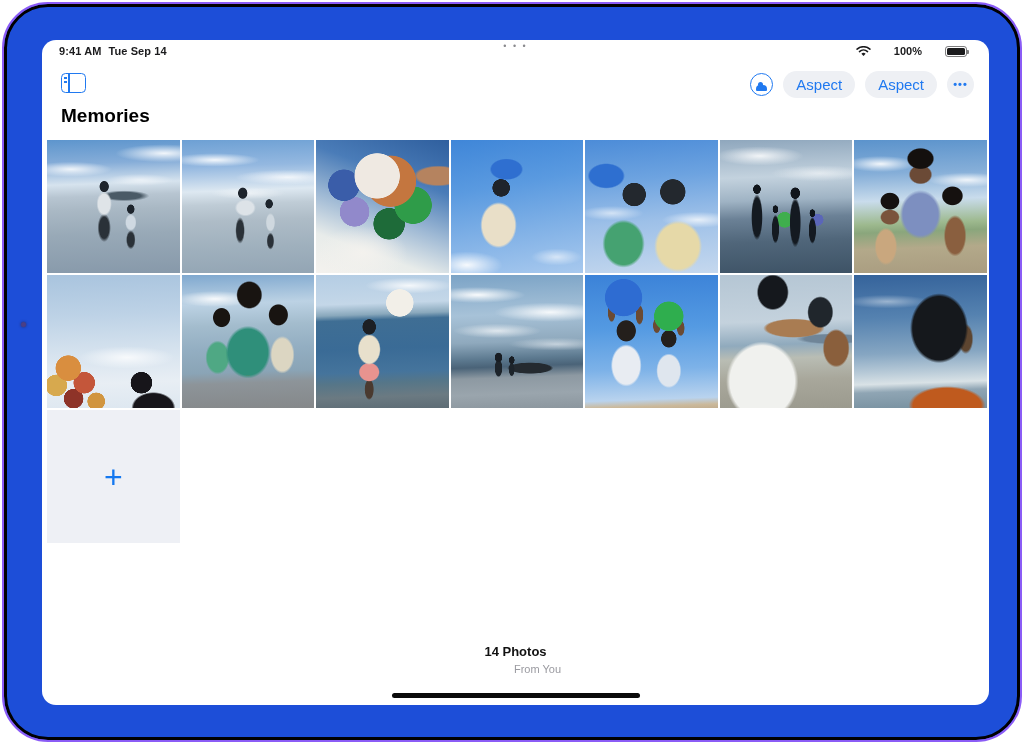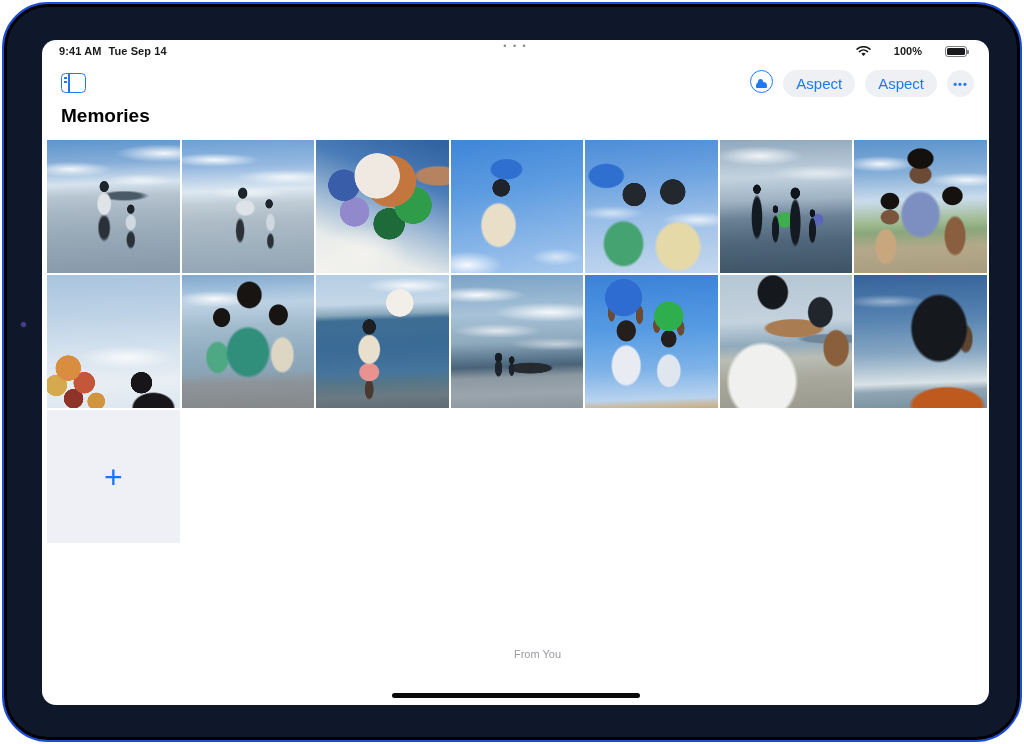--- a/index.html
+++ b/index.html
@@ -1,21 +1,21 @@
 <!DOCTYPE html>
 <html><head>
 <meta charset="utf-8">
 <style>
   * { margin:0; padding:0; box-sizing:border-box; }
   html,body { width:1024px; height:744px; background:#fff; font-family:"Liberation Sans", sans-serif; }
   .stage { position:relative; width:1024px; height:744px; background:#fff; overflow:hidden; }
 
   
   .ipad { position:absolute; left:2px; top:2px; width:1020px; height:740px;
-          background:#0f172a; border:2px solid #1d4ed8; border-radius:46px;
+          background:#1d4ed8; border:2px solid #8b5cf6; border-radius:46px;
           box-shadow: inset 0 0 0 3px #000; }
   .camera-dot { position:absolute; left:17px; top:318px; width:5px; height:5px;
                 border-radius:50%; background:#4a3f86; box-shadow:0 0 3px #2c2a56; }
   .screen { position:absolute; left:38px; top:36px; width:947px; height:665px;
             background:#fff; border-radius:14px; overflow:hidden; }
 
   
   .statusbar { position:absolute; left:0; top:0; width:100%; height:22px; }
   .status-left { position:absolute; left:17px; top:5px; font-size:11px; font-weight:600;
                  color:#1b1b1d; letter-spacing:.1px; }
@@ -30,21 +30,21 @@
   .multitask { position:absolute; left:0; top:1px; width:100%; text-align:center;
                font-size:9px; letter-spacing:2px; color:#8a8a8e; }
 
   
   .toolbar { position:absolute; left:0; top:30px; width:100%; height:30px; }
   .sidebar-btn { position:absolute; left:19px; top:3px; width:26px; height:21px; cursor:pointer; }
   .sidebar-glyph { width:25px; height:20px; border:1.7px solid #2079f0; border-radius:4.5px; position:relative; }
   .sidebar-glyph::before { content:""; position:absolute; left:6px; top:0; bottom:0; width:1.7px; background:#2079f0; }
   .sidebar-glyph::after { content:""; position:absolute; left:2px; top:3px; width:2.5px; height:1.7px;
                           background:#2079f0; box-shadow:0 4px 0 #2079f0; }
-  .toolbar-right { position:absolute; right:15px; top:0; display:flex; align-items:flex-start; gap:10px; height:28px; }
+  .toolbar-right { position:absolute; right:15px; top:0; display:flex; align-items:center; gap:10px; height:28px; }
   .sync-btn { width:23px; height:23px; border:1.6px solid #2079f0; border-radius:50%;
               position:relative; display:flex; align-items:flex-end; justify-content:center; }
   .sync-btn .cloud { width:11px; height:6px; background:#2079f0; border-radius:4px 4px 1px 1px; margin-bottom:4px;
                      position:relative; }
   .sync-btn .cloud::before { content:""; position:absolute; left:2px; top:-3px; width:5px; height:5px;
                              background:#2079f0; border-radius:50%; }
   .pill { background:#eef0f4; color:#2079f0; border:none; border-radius:14px; height:27px;
           padding:0 13px; font-size:15px; font-family:"Liberation Sans",sans-serif; cursor:pointer; }
   .more-btn { background:#eef0f4; color:#2079f0; border:none; border-radius:50%; width:27px; height:27px;
               font-size:11px; letter-spacing:1px; line-height:10px; cursor:pointer; font-weight:700; }
@@ -283,19 +283,20 @@
         <div class="tile t11" aria-label="Two small children near a boat on the shore under dramatic clouds"></div>
         <div class="tile t12" aria-label="Two boys lifting blue and green balls overhead against a clear sky"></div>
         <div class="tile t13" aria-label="Two people embracing on the beach near the water"></div>
         <div class="tile t14" aria-label="Profile portrait of a boy in an orange shirt at dusk"></div>
         <div class="tile-add">
           <span class="plus">+</span>
         </div>
       </div>
 
       <div class="footer">
+        <div class="count">14 Photos</div>
         <div class="source">From You</div>
       </div>
 
       <div class="home-indicator"></div>
     </div>
   </div>
 </div>
 
 </body></html>

